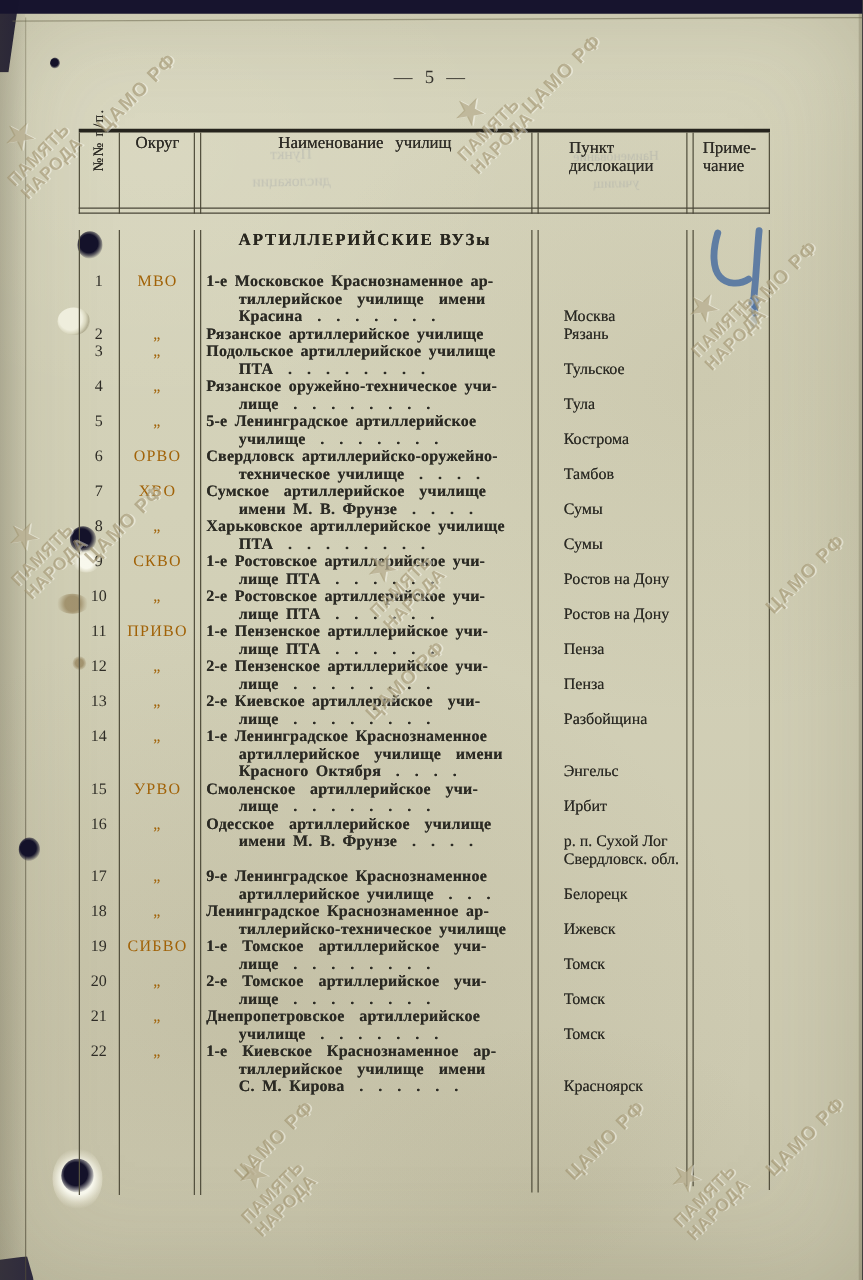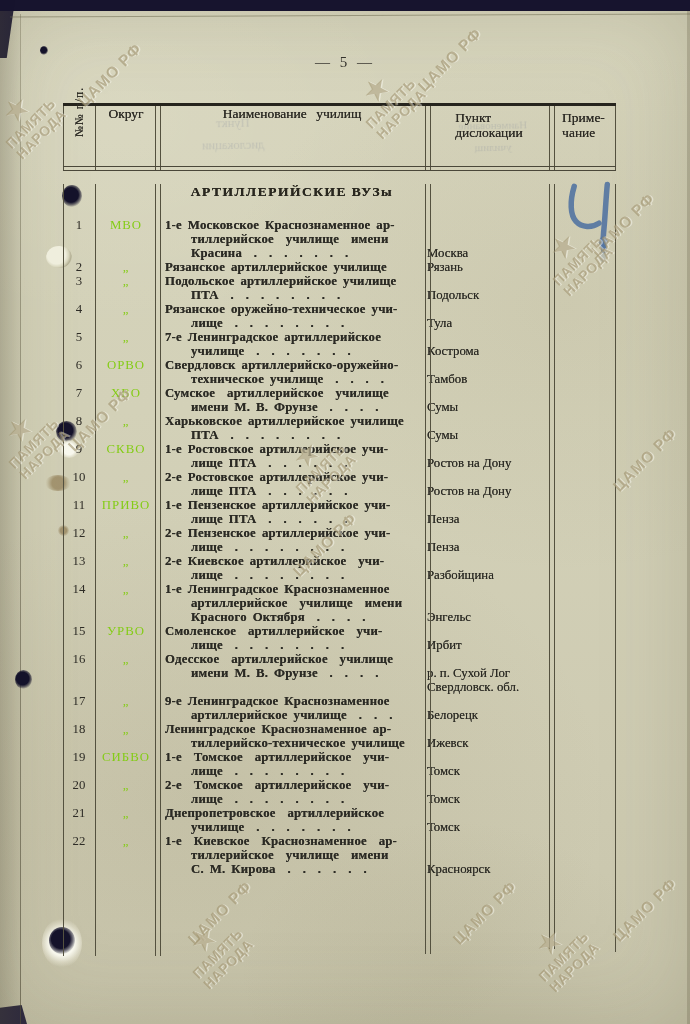--- a/index.html
+++ b/index.html
@@ -50,25 +50,25 @@
   .vl{position:absolute;}
   .vl.single{width:1px;background:#54513f;}
   .vl.dbl{width:4px;border-left:1px solid #54513f;border-right:1px solid #54513f;}
   .tbody{position:relative;height:772px;overflow:visible;}
   
   .sec-title{margin:13px 0 18px 94px;width:270px;text-align:center;font-weight:bold;
     font-size:13.5px;letter-spacing:1.5px;color:#29271f;text-shadow:0 0 .5px #29271f;}
   
   .row{display:grid;grid-template-columns:32px 62px 270px 124px 65px;font-size:12.8px;line-height:14px;}
   .c-num{text-align:center;color:#2e2c26;}
-  .c-okrug{text-align:center;letter-spacing:1px;color:#84cc16;}
+  .c-okrug{text-align:center;letter-spacing:1px;color:#a16207;}
   .c-name{padding:0 4px 0 8px;word-spacing:2.5px;letter-spacing:.2px;color:#2b2a24;text-shadow:0 0 .4px rgba(43,42,36,.8);font-weight:bold;}
   .c-name .ln{white-space:pre-wrap;}
   .c-name .cont{padding-left:26px;}
-  .c-loc{display:flex;flex-direction:column;justify-content:flex-end;padding-left:0;color:#2b2a24;
+  .c-loc{display:flex;flex-direction:column;justify-content:flex-end;padding-left:24px;color:#2b2a24;
     text-shadow:0 0 .4px rgba(43,42,36,.8);white-space:nowrap;}
   
   .wm-layer{position:absolute;inset:0;pointer-events:none;}
   .wm-camo{position:absolute;width:96px;font-family:"Liberation Sans","DejaVu Sans",sans-serif;
     font-weight:bold;font-size:15.5px;letter-spacing:1px;color:rgba(158,145,108,0.62);
     text-shadow:1px 1px 0 rgba(255,255,248,0.45);transform:rotate(-45deg);white-space:nowrap;}
   .wm-mem{position:absolute;width:84px;transform:rotate(-45deg);text-align:center;
     font-family:"Liberation Sans","DejaVu Sans",sans-serif;font-weight:bold;font-size:14px;
     letter-spacing:.5px;color:rgba(158,145,108,0.60);text-shadow:1px 1px 0 rgba(255,255,248,0.45);line-height:15px;}
   .wm-mem .star{font-size:30px;line-height:26px;color:rgba(158,145,108,0.55);}
@@ -174,41 +174,41 @@
             <div></div>
           </div>
           <div class="row" style="min-height: 28px;">
             <div class="c-num">3</div>
             <div class="c-okrug">„</div>
             <div class="c-name">
               <div class="ln">Подольское артиллерийское училище</div>
               <div class="ln cont">ПТА  .  .  .  .  .  .  .  .</div>
             </div>
             <div class="c-loc">
-              <div>Подольск</div>
+              <div>Тульское</div>
             </div>
             <div></div>
           </div>
           <div class="row" style="min-height: 28px;">
             <div class="c-num">4</div>
             <div class="c-okrug">„</div>
             <div class="c-name">
               <div class="ln">Рязанское оружейно-техническое учи-</div>
               <div class="ln cont">лище  .  .  .  .  .  .  .  .</div>
             </div>
             <div class="c-loc">
               <div>Тула</div>
             </div>
             <div></div>
           </div>
           <div class="row" style="min-height: 28px;">
             <div class="c-num">5</div>
             <div class="c-okrug">„</div>
             <div class="c-name">
-              <div class="ln">7-е Ленинградское артиллерийское</div>
+              <div class="ln">5-е Ленинградское артиллерийское</div>
               <div class="ln cont">училище  .  .  .  .  .  .  .</div>
             </div>
             <div class="c-loc">
               <div>Кострома</div>
             </div>
             <div></div>
           </div>
           <div class="row" style="min-height: 28px;">
             <div class="c-num">6</div>
             <div class="c-okrug">ОРВО</div>

